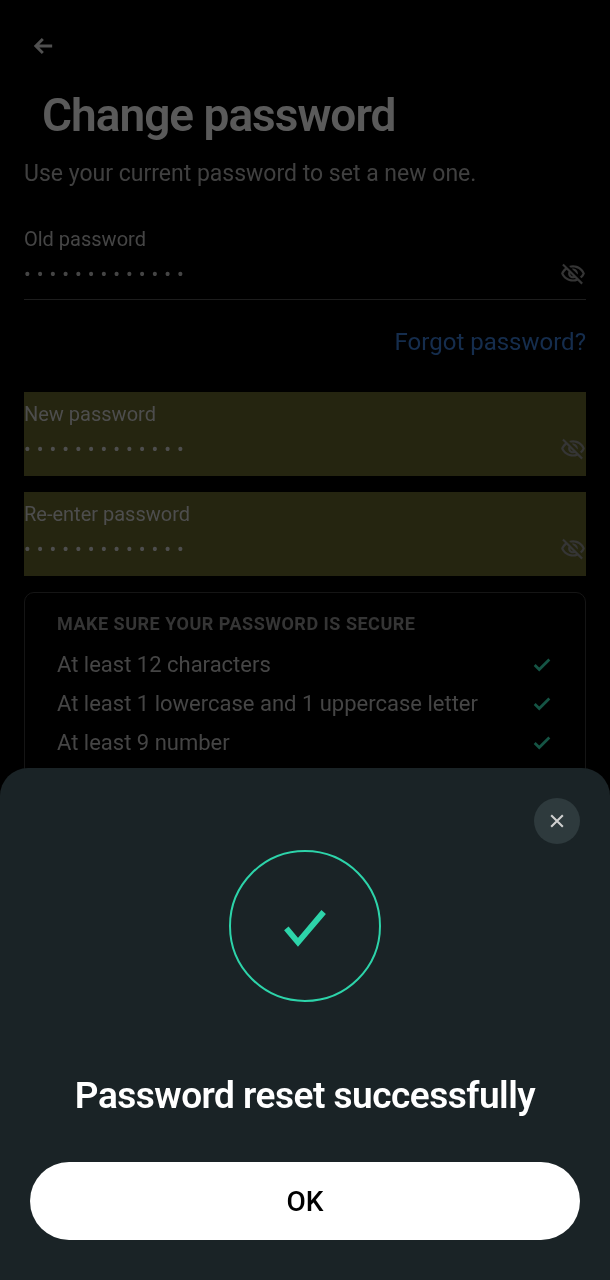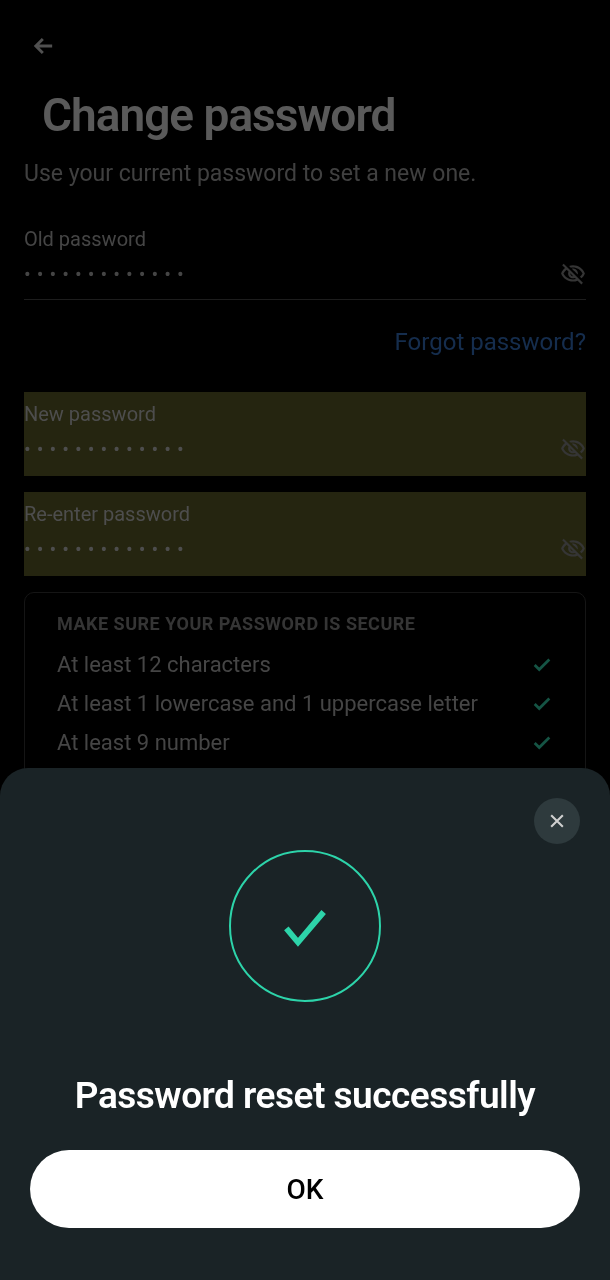--- a/index.html
+++ b/index.html
@@ -182,21 +182,21 @@
     .modal-title {
       color: #fff;
       font-size: 37px;
       font-weight: 600;
       margin-top: 72px;
       text-align: center;
       letter-spacing: -0.5px;
     }
     .ok-btn {
       position: absolute;
-      bottom: 52px;
+      bottom: 40px;
       left: 30px;
       right: 30px;
       background: #fff;
       border-radius: 50px;
       height: 78px;
       display: flex;
       align-items: center;
       justify-content: center;
       font-size: 28px;
       font-weight: 500;

